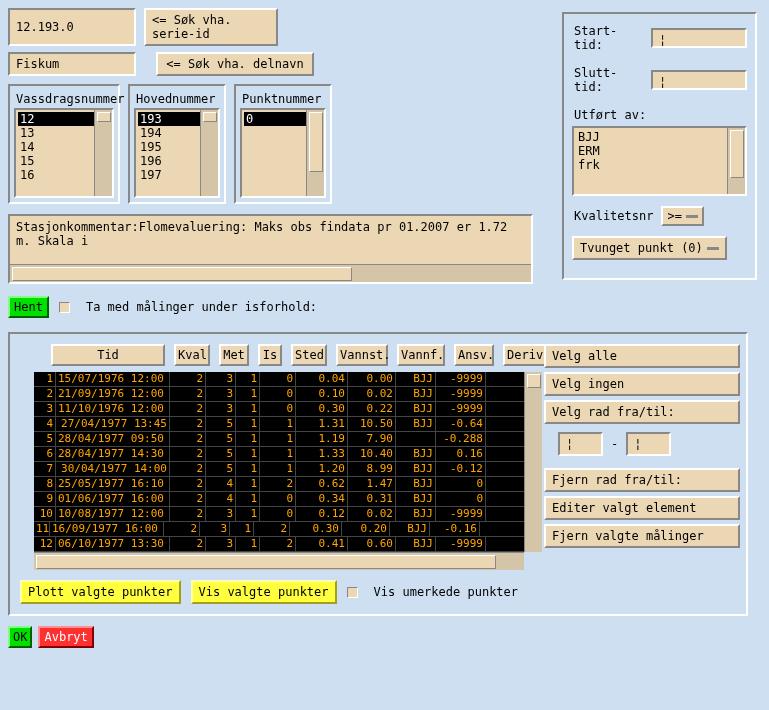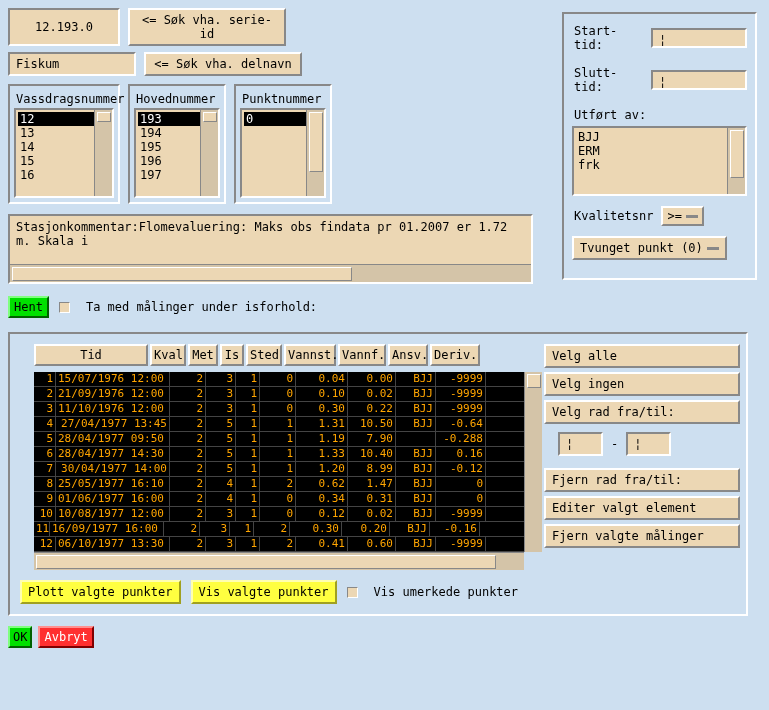--- a/index.html
+++ b/index.html
@@ -87,21 +87,21 @@
   background: #ecd7b4;
   border: 1px solid;
   border-color: #fff #888 #888 #fff;
 }
 .fieldset-label {
   font-family: monospace;
   font-size: 12px;
   padding: 2px;
 }
 .top-row1 { display: flex; gap: 8px; margin-bottom: 6px; }
-.top-row2 { display: flex; gap: 8px; margin-bottom: 8px; }
+.top-row2 { display: flex; gap: 20px; margin-bottom: 8px; }
 .num-panels { display: flex; gap: 8px; margin-bottom: 10px; }
 .num-panel { padding: 4px; }
 .right-panel {
   position: absolute;
   right: 12px;
   top: 12px;
   width: 195px;
   padding: 8px;
 }
 .right-panel .row { display: flex; align-items: center; margin-bottom: 10px; gap: 6px; }
@@ -133,21 +133,21 @@
   border: 1px solid;
   border-color: #888 #fff #fff #888;
   vertical-align: middle;
   margin-right: 4px;
 }
 .main-panel {
   margin-top: 14px;
   padding: 10px;
   width: 740px;
 }
-.col-headers { display: flex; gap: 2px; margin-bottom: 6px; margin-left: 14px; }
+.col-headers { display: flex; gap: 9px; margin-bottom: 6px; margin-left: 31px; }
 .col-hdr {
   background: #ecd7b4;
   border: 2px solid;
   border-color: #fff #888 #888 #fff;
   font-family: monospace;
   font-size: 12px;
   padding: 2px 2px;
   text-align: center;
 }
 .data-grid {
@@ -223,22 +223,22 @@
   align-items: center;
   gap: 4px;
 }
 .small-select .arrow { width: 12px; height: 3px; background: #888; }
 .caret-char { font-family: monospace; color: #000; }
 </style>
 </head>
 <body>
 
 <div class="top-row1">
-  <input class="tan-input" style="width: 112px; text-align: center;" value="12.193.0">
-  <button class="tan-btn" style="width:158px;text-align:center">&lt;= Søk vha. serie-id</button>
+  <input class="tan-input" style="width: 128px;" value="12.193.0">
+  <button class="tan-btn" style="width:134px;text-align:left">&lt;= Søk vha. serie-id</button>
 </div>
 <div class="top-row2">
   <input class="tan-input" style="width: 128px;" value="Fiskum">
   <button class="tan-btn" style="width:158px;text-align:center">&lt;= Søk vha. delnavn</button>
 </div>
 
 <div class="num-panels">
   <div class="panel num-panel" style="width:112px">
     <div class="fieldset-label">Vassdragsnummer</div>
     <div class="listbox">

